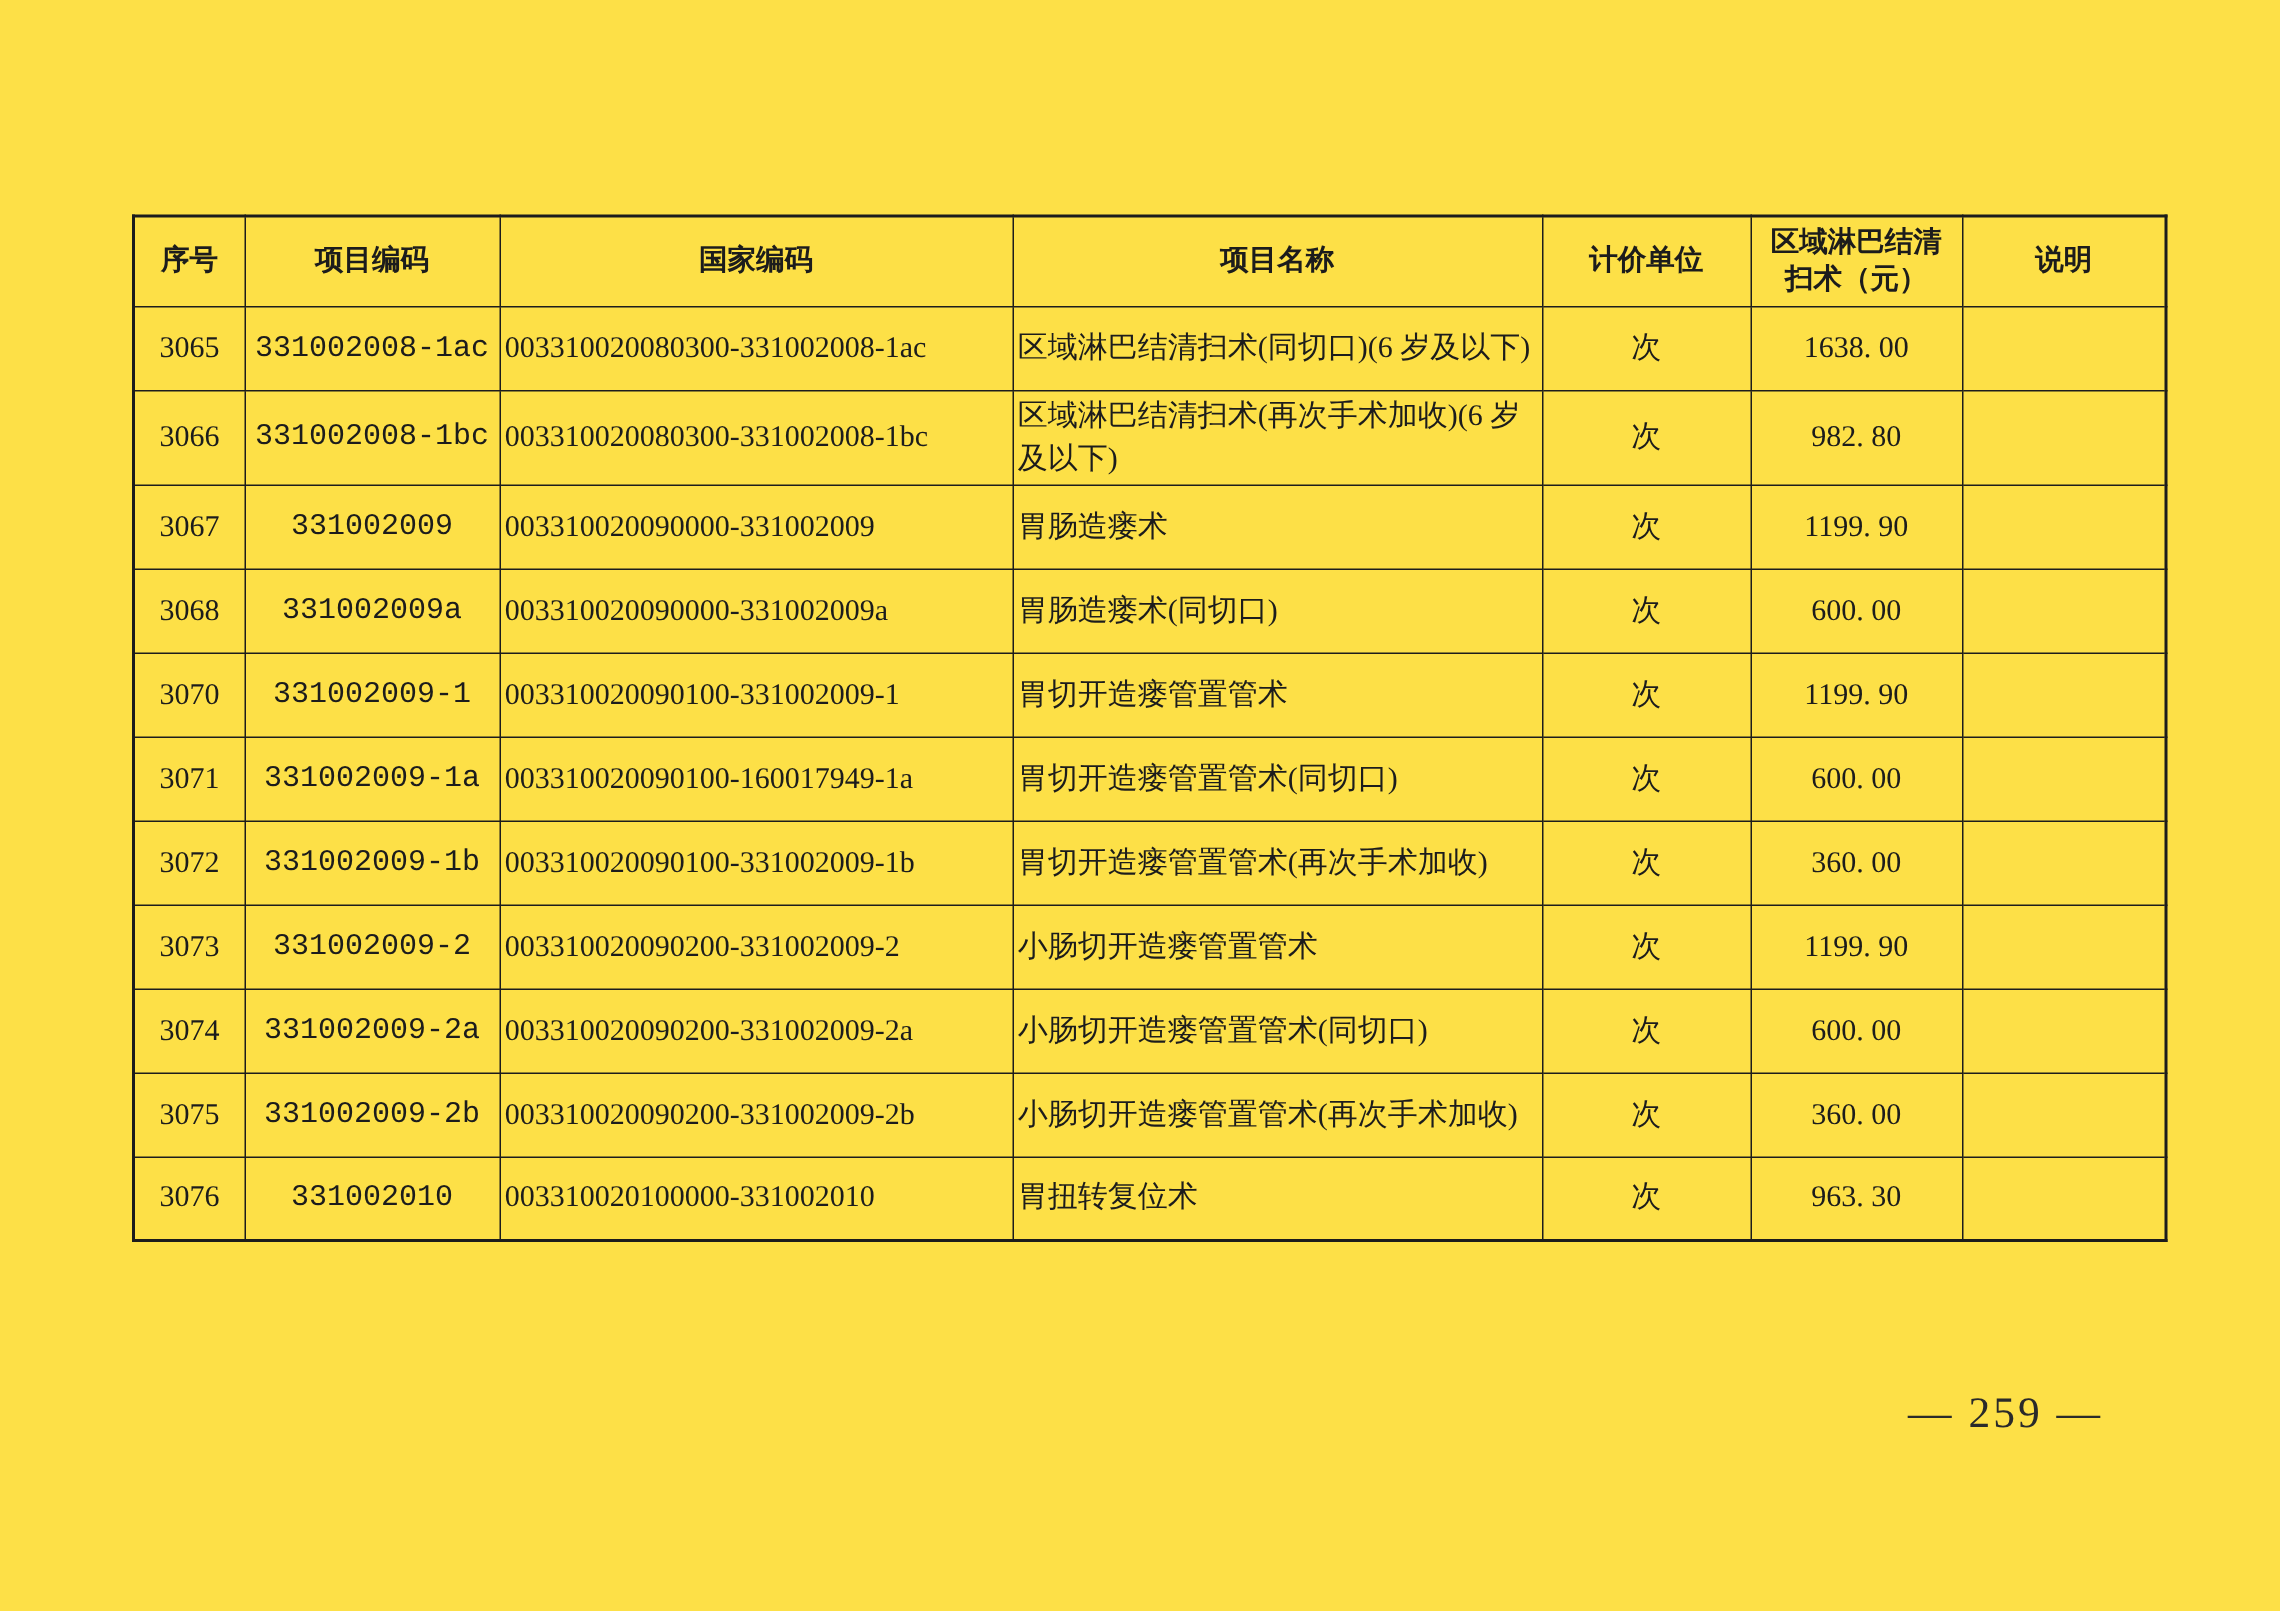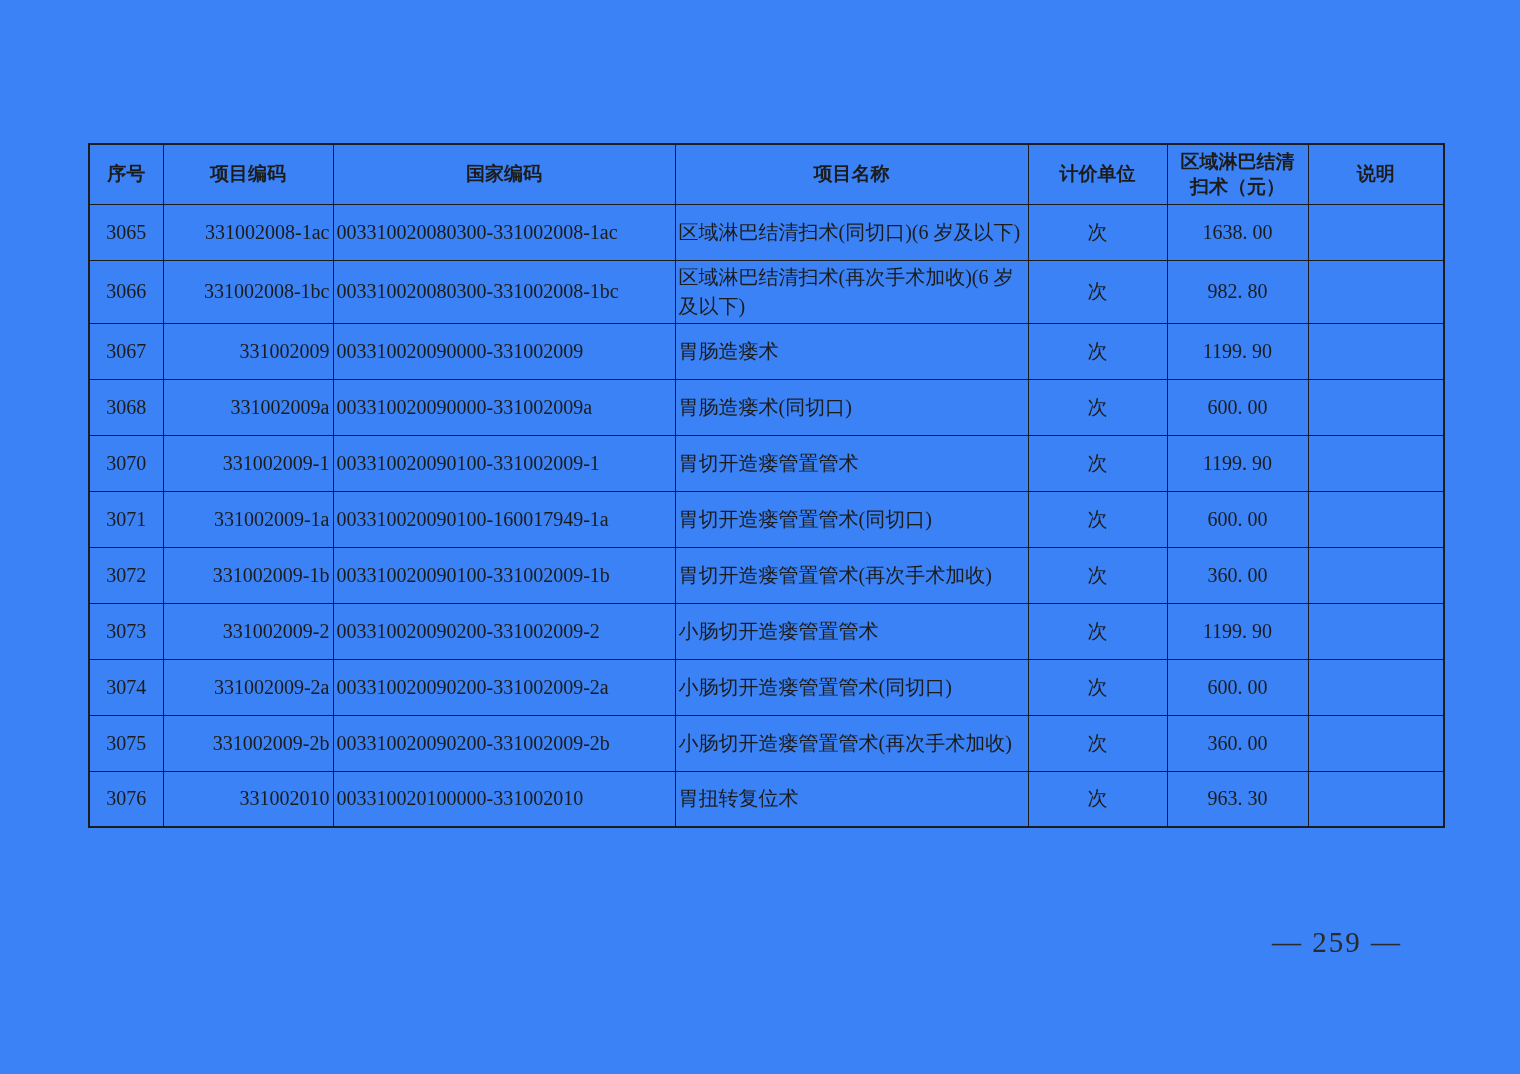--- a/index.html
+++ b/index.html
@@ -9,21 +9,21 @@
     width: 1520px;
     height: 1074px;
     overflow: hidden;
     font-family: "Liberation Serif", "DejaVu Serif", serif;
     color: #1c1c1c;
   }
   .page {
     position: relative;
     width: 1520px;
     height: 1074px;
-    background: #3b82f6;
+    background: #fde047;
   }
   table.price-table {
     position: absolute;
     left: 88px;
     top: 143px;
     width: 1355px;
     border-collapse: collapse;
     table-layout: fixed;
     border: 2px solid #1c1c1c;
   }
@@ -43,21 +43,21 @@
     line-height: 1.35;
     padding: 2px 6px;
   }
   table.price-table td {
     height: 56px;
     font-size: 20px;
     line-height: 1.45;
     padding: 2px 3px;
   }
   td.cell-seq   { text-align: center; }
-  td.cell-code  { text-align: right; padding-left: 4px; }
+  td.cell-code  { text-align: center; padding-left: 4px; font-family: Liberation Mono, monospace; }
   td.cell-ncode { text-align: left; padding-left: 4px; }
   td.cell-name  { text-align: left; font-size: 19px; padding-left: 5px; padding-right: 14px; word-break: break-all; }
   td.cell-unit  { text-align: center; font-size: 19px; }
   td.cell-price { text-align: center; }
   td.cell-note  { text-align: center; }
   .page-number {
     position: absolute;
     left: 1272px;
     top: 926px;
     font-size: 29px;

